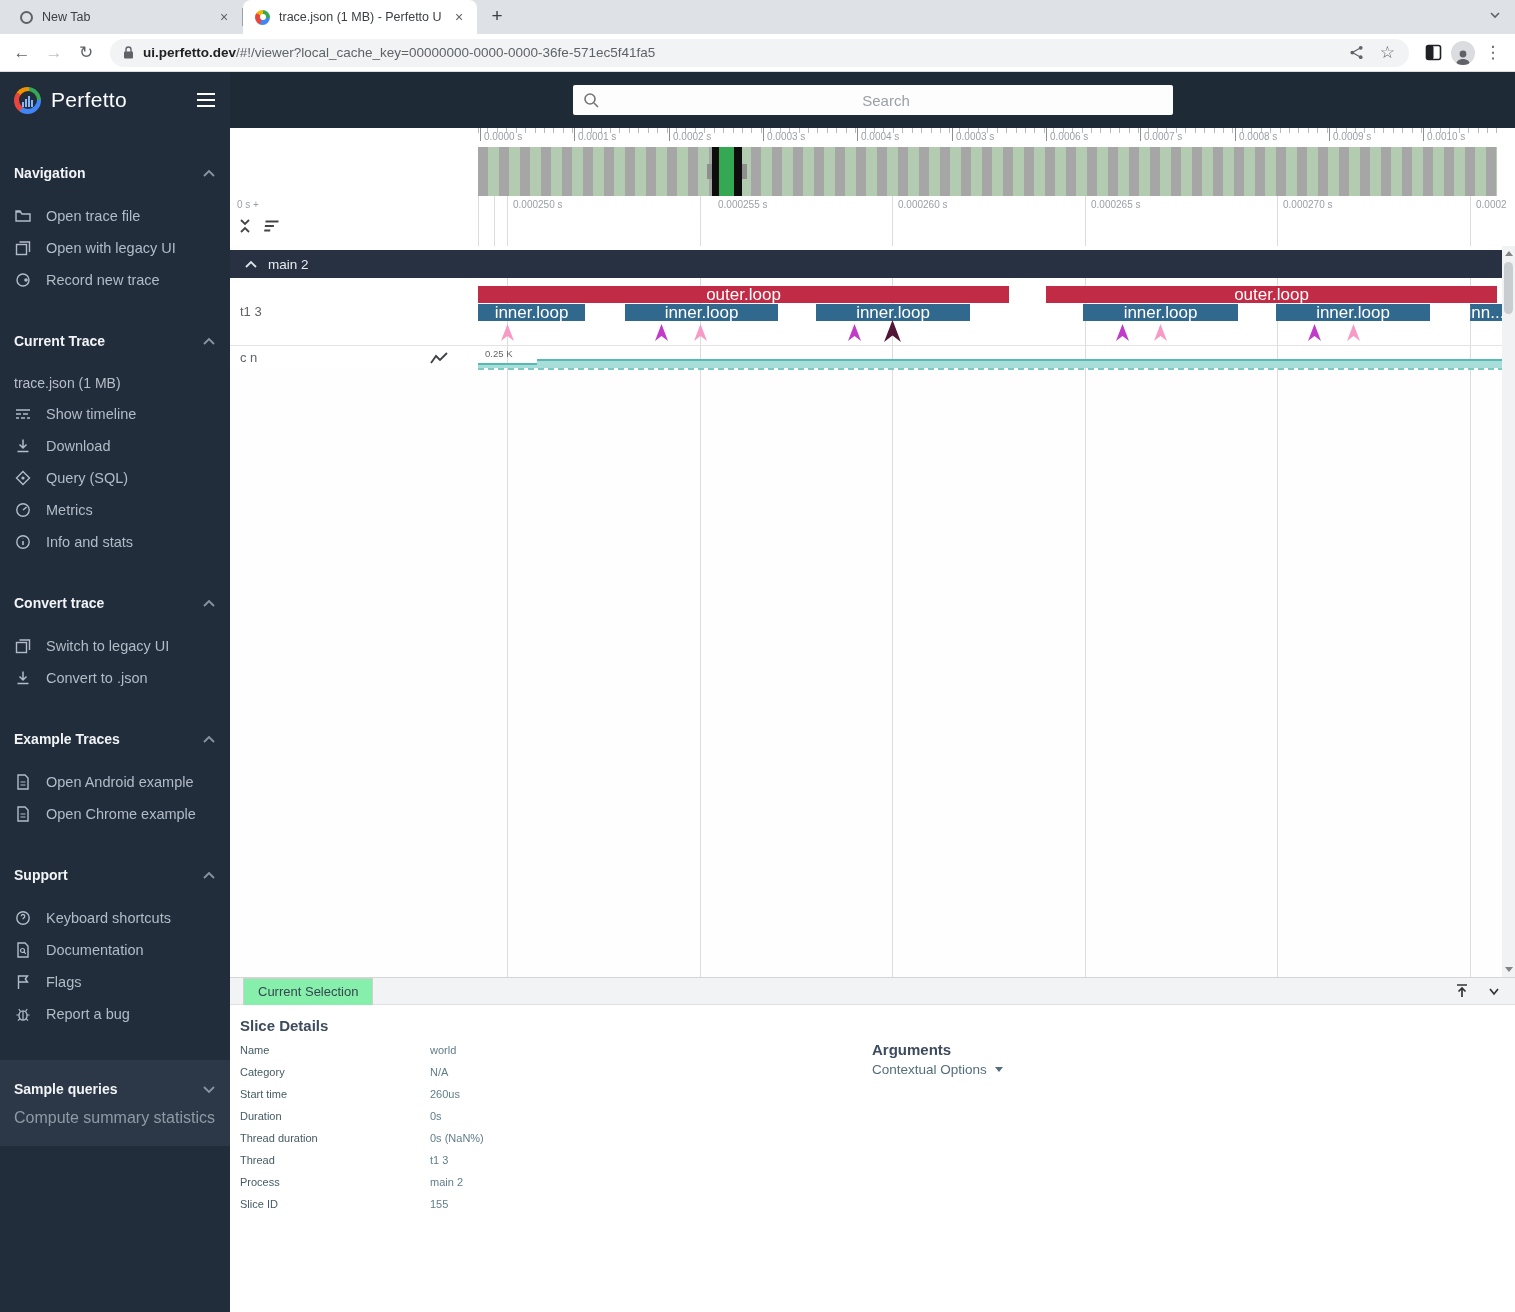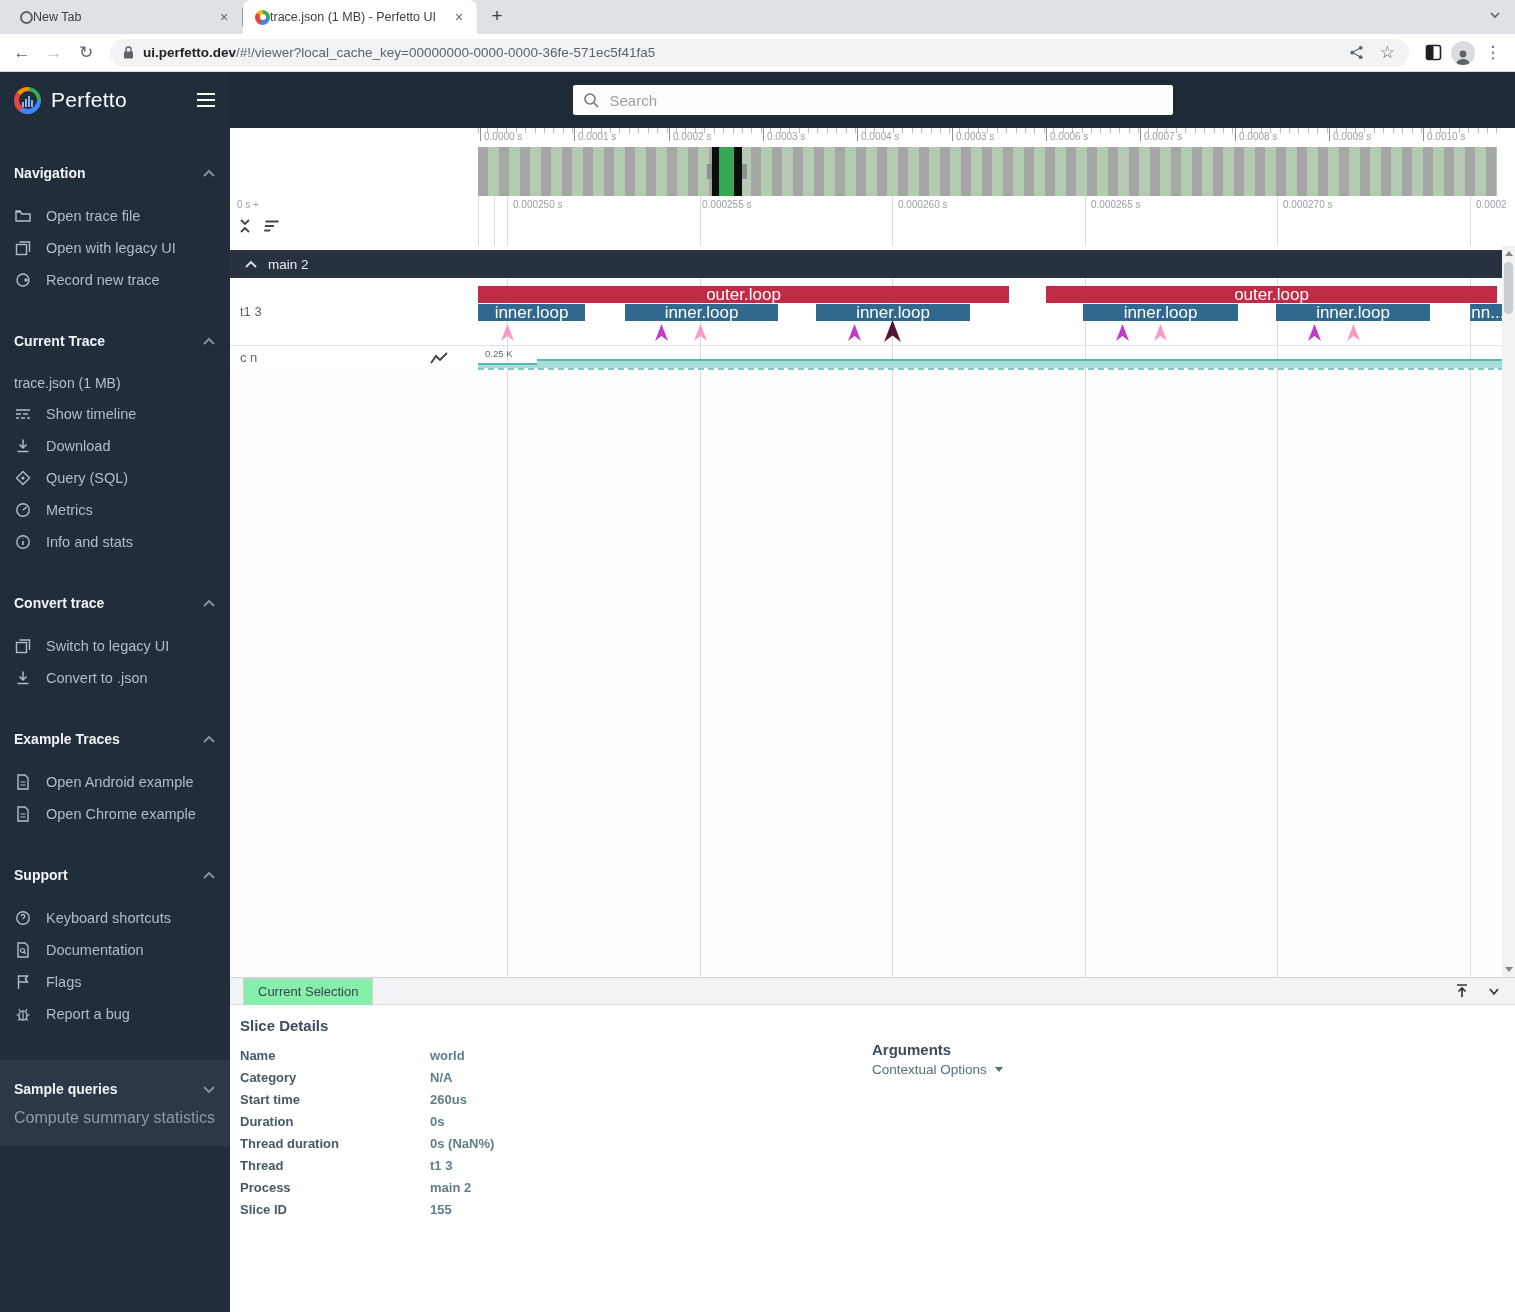--- a/index.html
+++ b/index.html
@@ -1,21 +1,21 @@
 <!DOCTYPE html>
 <html><head>
 <meta charset="utf-8">
 <style>
   * { margin:0; padding:0; box-sizing:border-box; }
   html,body { width:1515px; height:1312px; font-family:"Liberation Sans", sans-serif; background:#fff; overflow:hidden; }
   svg { display:block; }
 
   
   #tabstrip { position:relative; height:34px; background:#dee1e6; display:flex; align-items:flex-end; }
-  .tab { display:flex; align-items:center; gap:0; height:34px; padding:0 10px 0 12px; width:234px; font-size:12.5px; color:#3c4043; }
+  .tab { display:flex; align-items:center; gap:9px; height:34px; padding:0 10px 0 12px; width:234px; font-size:12.5px; color:#3c4043; }
   .tab.inactive { margin-left:8px; }
   .tab.active { background:#fff; border-radius:8px 8px 0 0; }
   .tab-title { flex:1; white-space:nowrap; overflow:hidden; }
   .tab-close { color:#5f6368; font-size:14px; width:16px; height:16px; line-height:16px; text-align:center; border-radius:50%; cursor:pointer; }
   .tab-sep { width:1px; height:18px; background:#9aa0a6; margin-bottom:8px; }
   .newtab-btn { color:#3c4043; font-size:19px; width:28px; height:28px; line-height:26px; text-align:center; margin:0 0 3px 6px; border-radius:50%; cursor:pointer; }
   .tabstrip-chevron { position:absolute; right:14px; top:9px; cursor:pointer; }
   .favicon-ring { width:13px; height:13px; border:2px solid #5f6368; border-radius:50%; }
   .favicon-perfetto { position:relative; width:15px; height:15px; border-radius:50%;
       background:conic-gradient(from 200deg, #e8453c 0 30%, #f4b400 30% 45%, #34a853 45% 70%, #4285f4 70% 100%); }
@@ -54,21 +54,21 @@
   #footer-chart-btn i { display:block; width:3px; background:#cfd6dd; }
   .footer-badge { width:30px; height:26px; font-size:8.5px; font-weight:bold; line-height:1.25; text-align:center; padding-top:2px; border-radius:2px; }
   .badge-wsm { background:#18222e; color:#e8edf2; }
   .badge-sw { background:#7fd185; color:#17301b; }
   #version { flex:1; text-align:right; font-size:12px; color:#97a1ab; }
 
   
   #main { position:relative; flex:1; background:#fff; }
   #topbar { height:56px; background:#1f2a37; display:flex; align-items:center; justify-content:center; }
   #searchbox { width:600px; height:30px; background:#fdfdfd; border-radius:2px; display:flex; align-items:center; padding:0 10px; gap:10px; }
-  #searchbox input { border:none; outline:none; flex:1; font-size:15px; color:#202124; font-family:"Liberation Sans",sans-serif; background:transparent; }
+  #searchbox input { border:none; outline:none; flex:1; font-size:15px; color:#202124; font-family:"Liberation Sans",sans-serif; background:transparent;text-align:center; }
   #searchbox input::placeholder { color:#9aa0a6; }
 
   
   #overview { position:relative; height:68px; background:#fff; }
   .ov-ticks { position:absolute; left:248px; width:1019px; top:0; height:5px;
       background:repeating-linear-gradient(90deg,#b9b9b9 0 1px, transparent 1px 9.43px); }
   .ov-major { position:absolute; top:0; width:1px; height:13px; background:#8f8f8f; }
   .ov-label { position:absolute; top:3px; font-size:10px; color:#9aa0a6; white-space:nowrap; }
   #minimap { position:absolute; left:248px; top:19px; width:1019px; height:49px;
       background:repeating-linear-gradient(90deg,#a6a6a6 0 10px, #b3cbb0 10px 21px); }
@@ -115,21 +115,21 @@
 
   
   #bottom-panel { position:absolute; left:0; top:905px; width:1285px; height:335px; background:#fff; border-top:1px solid #d5d5d5; }
   #panel-tabbar { position:relative; height:27px; background:#f1f3f4; border-bottom:1px solid #e0e0e0; }
   #current-selection-tab { position:absolute; left:13px; top:0; height:27px; background:#86efac; border:1px solid #cfcfcf; border-bottom:none; padding:0 14px; font-size:13px; color:#37474f; line-height:26px; cursor:pointer; }
   .panel-tab-icons { position:absolute; right:12px; top:4px; display:flex; gap:14px; }
   .panel-tab-icons svg { cursor:pointer; }
   #panel-content { position:relative; padding:12px 0 0 10px; }
   .details-heading { font-size:15px; font-weight:bold; color:#3c4b5d; }
   #details-table { margin-top:10px; }
-  .detail-row { display:flex; height:22px; align-items:center; font-size:13px;font-weight:bold; }
+  .detail-row { display:flex; height:22px; align-items:flex-start; font-size:11px; }
   .detail-row .dlabel { width:190px; color:#455a64; }
   .detail-row .dvalue { color:#607d8b; }
   #args-col { position:absolute; left:642px; top:36px; }
   #contextual-options { margin-top:4px; font-size:13.5px; color:#546e7a; display:flex; align-items:center; gap:8px; cursor:pointer; }
   .caret-down { width:0; height:0; border-left:4px solid transparent; border-right:4px solid transparent; border-top:5px solid #546e7a; }
 </style>
 </head>
 <body>
 
 <div id="tabstrip">
@@ -424,21 +424,21 @@
           </svg>
         <svg width="18" height="16" viewBox="0 0 18 16">
             <path d="M3 3.5h13M3 8h9M3 12.5h6" stroke="#444" stroke-width="2" fill="none" transform="skewX(-8)"></path>
           </svg>
       </div>
       <div class="gridline" style="left:248px"></div>
       <div class="gridline" style="left:264px"></div>
       <div class="gridline" style="left:277px"></div>
         <span class="ruler-label" style="left:283px">0.000250 s</span>
       <div class="gridline" style="left:470px"></div>
-        <span class="ruler-label" style="left:472px">0.000255 s</span>
+        <span class="ruler-label" style="left:488px">0.000255 s</span>
       <div class="gridline" style="left:662px"></div>
         <span class="ruler-label" style="left:668px">0.000260 s</span>
       <div class="gridline" style="left:855px"></div>
         <span class="ruler-label" style="left:861px">0.000265 s</span>
       <div class="gridline" style="left:1047px"></div>
         <span class="ruler-label" style="left:1053px">0.000270 s</span>
       <div class="gridline" style="left:1240px"></div>
         <span class="ruler-label" style="left:1246px">0.0002</span>
     </div>
 

